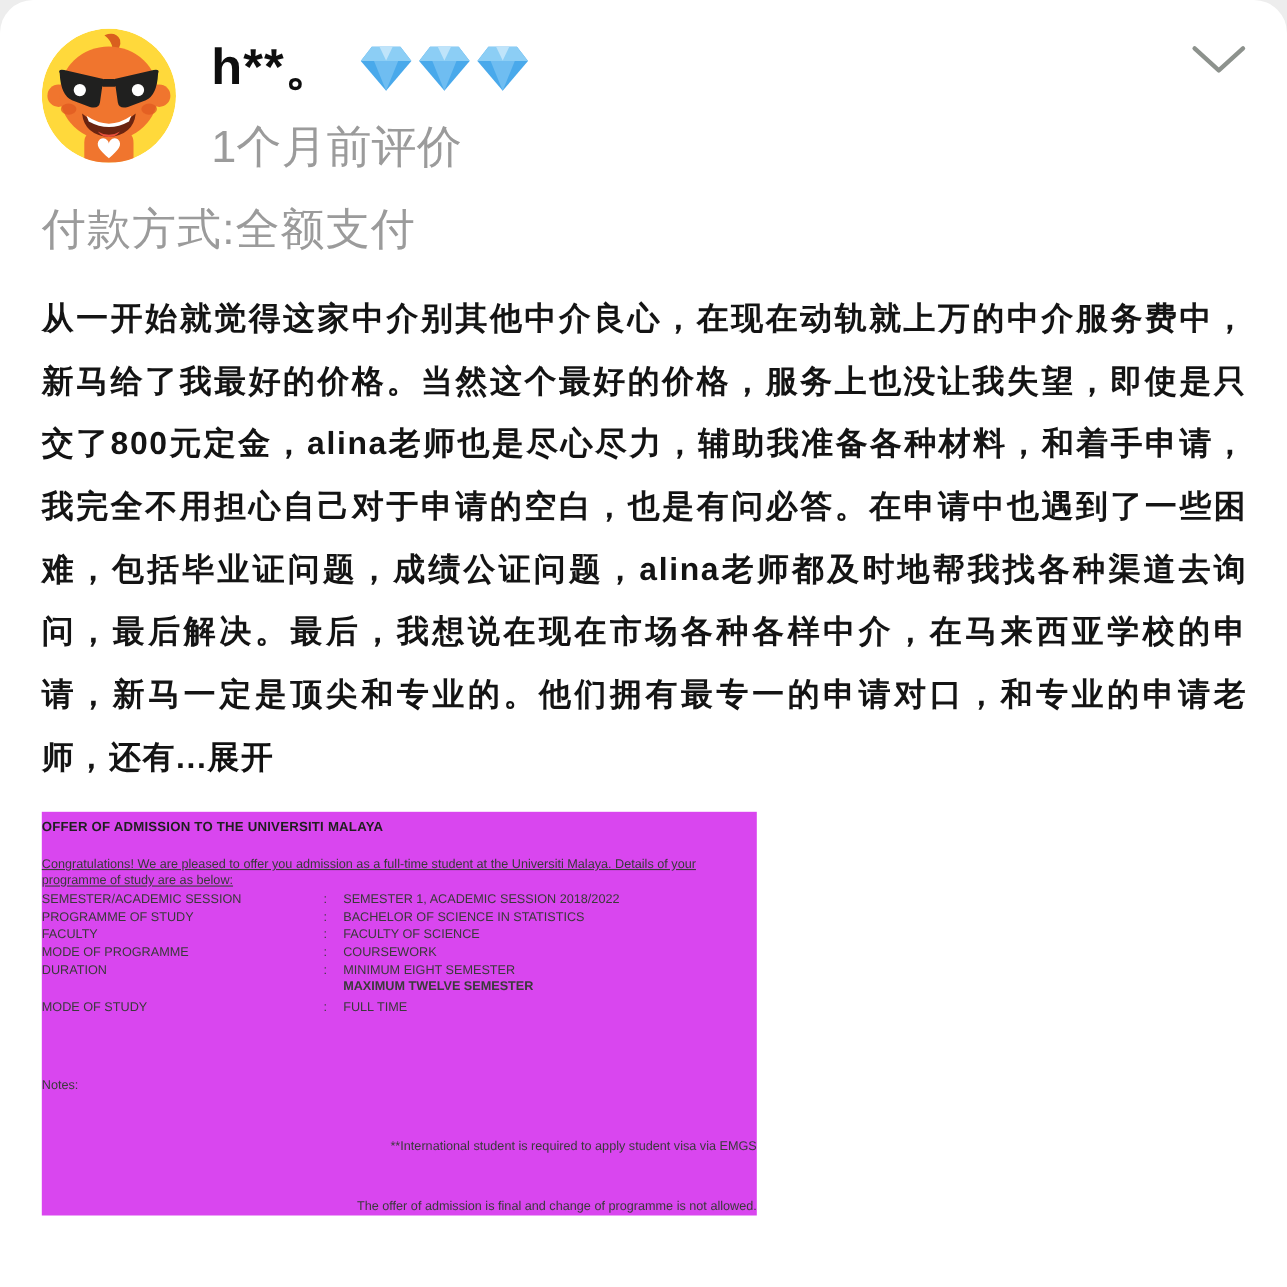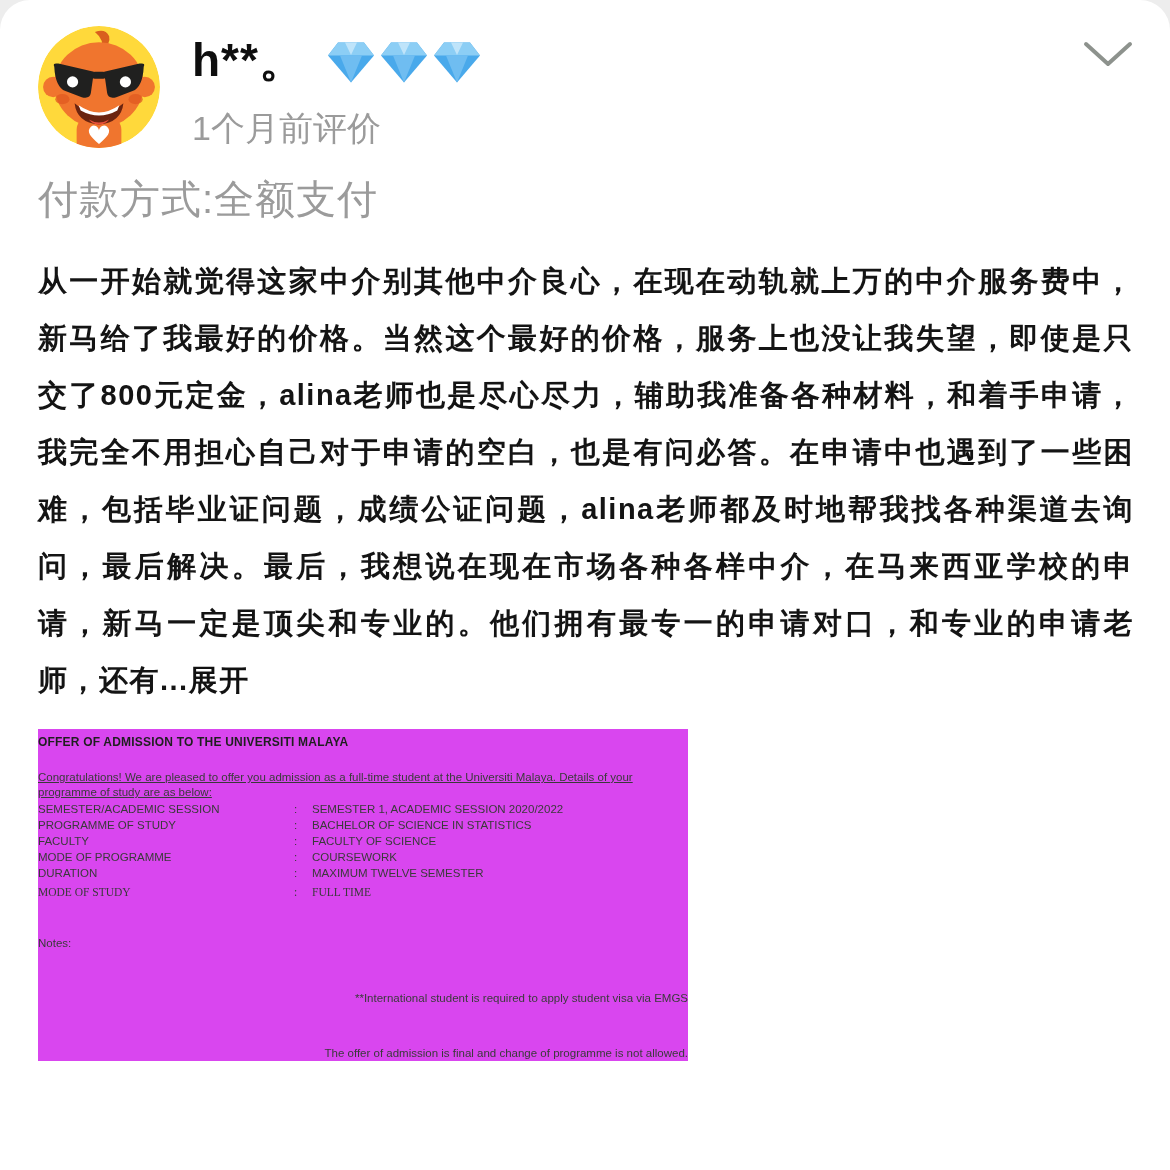--- a/index.html
+++ b/index.html
@@ -49,21 +49,21 @@
     letter-spacing:1px;
   }
   .levels{display:flex;gap:3px;margin-top:2px;}
   .gem{width:50px;height:46px;}
   .gem-base{fill:var(--diamond-blue,#49a9eb);}
   .gem-band{fill:#8ccef5;}
   .gem-top{fill:#bfe4fa;}
   .gem-bot{fill:#6fbdf1;}
   .time{
     margin-top:14px;
-    font-size:34px;
+    font-size:41px;
     color:var(--muted-gray,#9b9b9b);
   }
   .chevron{
     position:absolute;
     right:-2px;top:14px;
     width:52px;height:30px;
     cursor:pointer;
   }
   
   .payment{
@@ -105,22 +105,22 @@
   .letter-intro{
     margin-top:20px;
     max-width:620px;
     text-decoration:underline;
   }
   .letter-table{margin-top:2px;}
   .lrow{display:flex;margin-bottom:1px;}
   .llabel{width:256px;flex:0 0 auto;}
   .lcolon{width:18px;flex:0 0 auto;}
   .lvalue{flex:1;}
-  .lrow.gap-top{margin-top:4px;font-family:Liberation Serif, serif;}
-  .notes-label{margin-top:36px;}
+  .lrow.gap-top{margin-top:4px;}
+  .notes-label{margin-top:56px;}
   .note{margin-top:40px;text-align:right;}
 </style>
 </head>
 <body>
 
 <div class="card">
 
   <div class="header">
     <div class="avatar">
       <svg viewBox="0 0 120 120">
@@ -191,42 +191,43 @@
   <p class="review"><span>从一开始就觉得这家中介别其他中介良心，在现在动轨就上万的中介服务费中，新马给了我最好的价格。当然这个最好的价格，服务上也没让我失望，即使是只交了800元定金，alina老师也是尽心尽力，辅助我准备各种材料，和着手申请，我完全不用担心自己对于申请的空白，也是有问必答。在申请中也遇到了一些困难，包括毕业证问题，成绩公证问题，alina老师都及时地帮我找各种渠道去询问，最后解决。最后，我想说在现在市场各种各样中介，在马来西亚学校的申请，新马一定是顶尖和专业的。他们拥有最专一的申请对口，和专业的申请老师，还有...</span><span class="expand">展开</span></p>
 
   <div class="letter">
     <div class="letter-title">OFFER OF ADMISSION TO THE UNIVERSITI MALAYA</div>
     <p class="letter-intro">Congratulations! We are pleased to offer you admission as a full-time student at the Universiti Malaya. Details of your programme of study are as below:</p>
 
     <div class="letter-table">
       <div class="lrow">
         <span class="llabel">SEMESTER/ACADEMIC SESSION</span>
         <span class="lcolon">:</span>
-        <span class="lvalue">SEMESTER 1, ACADEMIC SESSION 2020/2022</span>
+        <span class="lvalue">SEMESTER 1, ACADEMIC SESSION 2018/2022</span>
       </div>
       <div class="lrow">
         <span class="llabel">PROGRAMME OF STUDY</span>
         <span class="lcolon">:</span>
         <span class="lvalue">BACHELOR OF SCIENCE IN STATISTICS</span>
       </div>
       <div class="lrow">
         <span class="llabel">FACULTY</span>
         <span class="lcolon">:</span>
         <span class="lvalue">FACULTY OF SCIENCE</span>
       </div>
       <div class="lrow">
         <span class="llabel">MODE OF PROGRAMME</span>
         <span class="lcolon">:</span>
         <span class="lvalue">COURSEWORK</span>
       </div>
       <div class="lrow">
         <span class="llabel">DURATION</span>
         <span class="lcolon">:</span>
         <span class="lvalue">
-          <span style="display:block;">MAXIMUM TWELVE SEMESTER</span>
+          <span style="display:block;">MINIMUM EIGHT SEMESTER</span>
+          <span style="display:block;font-weight:bold;">MAXIMUM TWELVE SEMESTER</span>
         </span>
       </div>
       <div class="lrow gap-top">
         <span class="llabel">MODE OF STUDY</span>
         <span class="lcolon">:</span>
         <span class="lvalue">FULL TIME</span>
       </div>
     </div>
 
     <div class="notes-label">Notes:</div>

